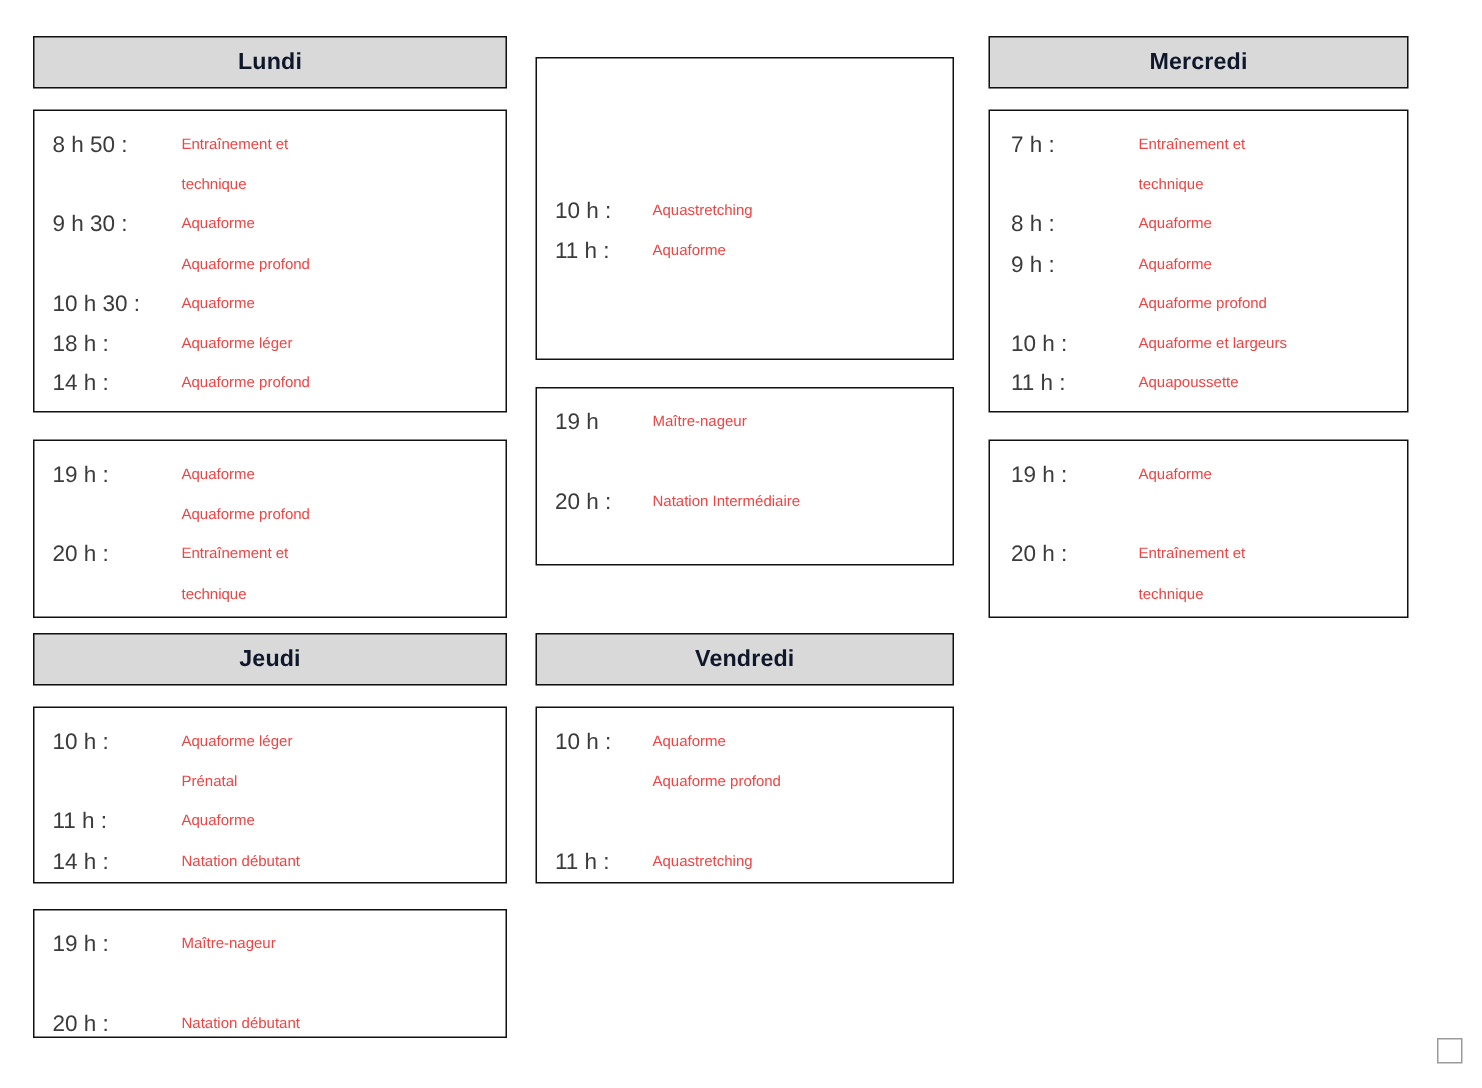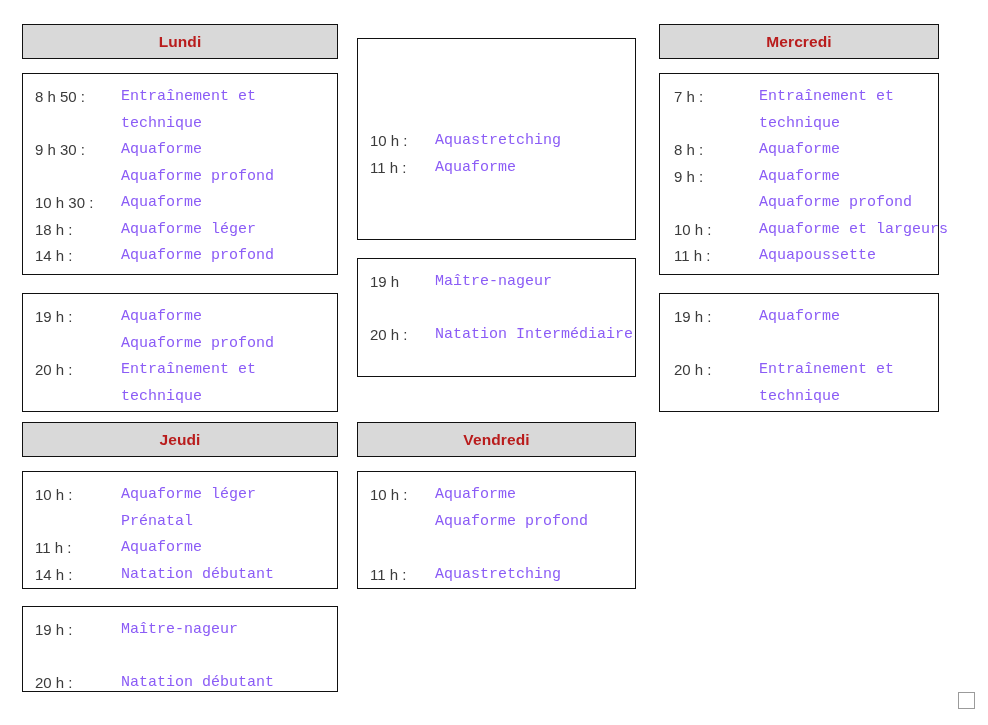--- a/index.html
+++ b/index.html
@@ -40,21 +40,21 @@
   .day-header {
     box-sizing: border-box;
     height: 35px;
     background: #d9d9d9;
     border: 1.6px solid #111111;
     display: flex;
     align-items: center;
     justify-content: center;
     font-size: 15.5px;
     font-weight: bold;
-    color: #b91c1c;
+    color: #0f172a;
     letter-spacing: 0.1px;
   }
 
   .block {
     box-sizing: border-box;
     border: 1.6px solid #111111;
     padding: 10px 0 10px 0;
     margin-top: 14px;
     background: #ffffff;
   }
@@ -72,23 +72,22 @@
   }
 
   .slot-time {
     flex: 0 0 auto;
     font-size: 15px;
     color: #3b3b3b;
     white-space: nowrap;
   }
 
   .slot-items {
-    font-size: 15px;
-    color: #8b5cf6;
-    font-family: Liberation Mono, monospace;
+    font-size: 10px;
+    color: #ef4444;
   }
 
   .slot-item {
     white-space: nowrap;
   }
 
   
   .col-1 .slot-time  { padding-left: 12px; width: 86px; }
   .col-1 .slot-items { padding-left: 0px; }
 

